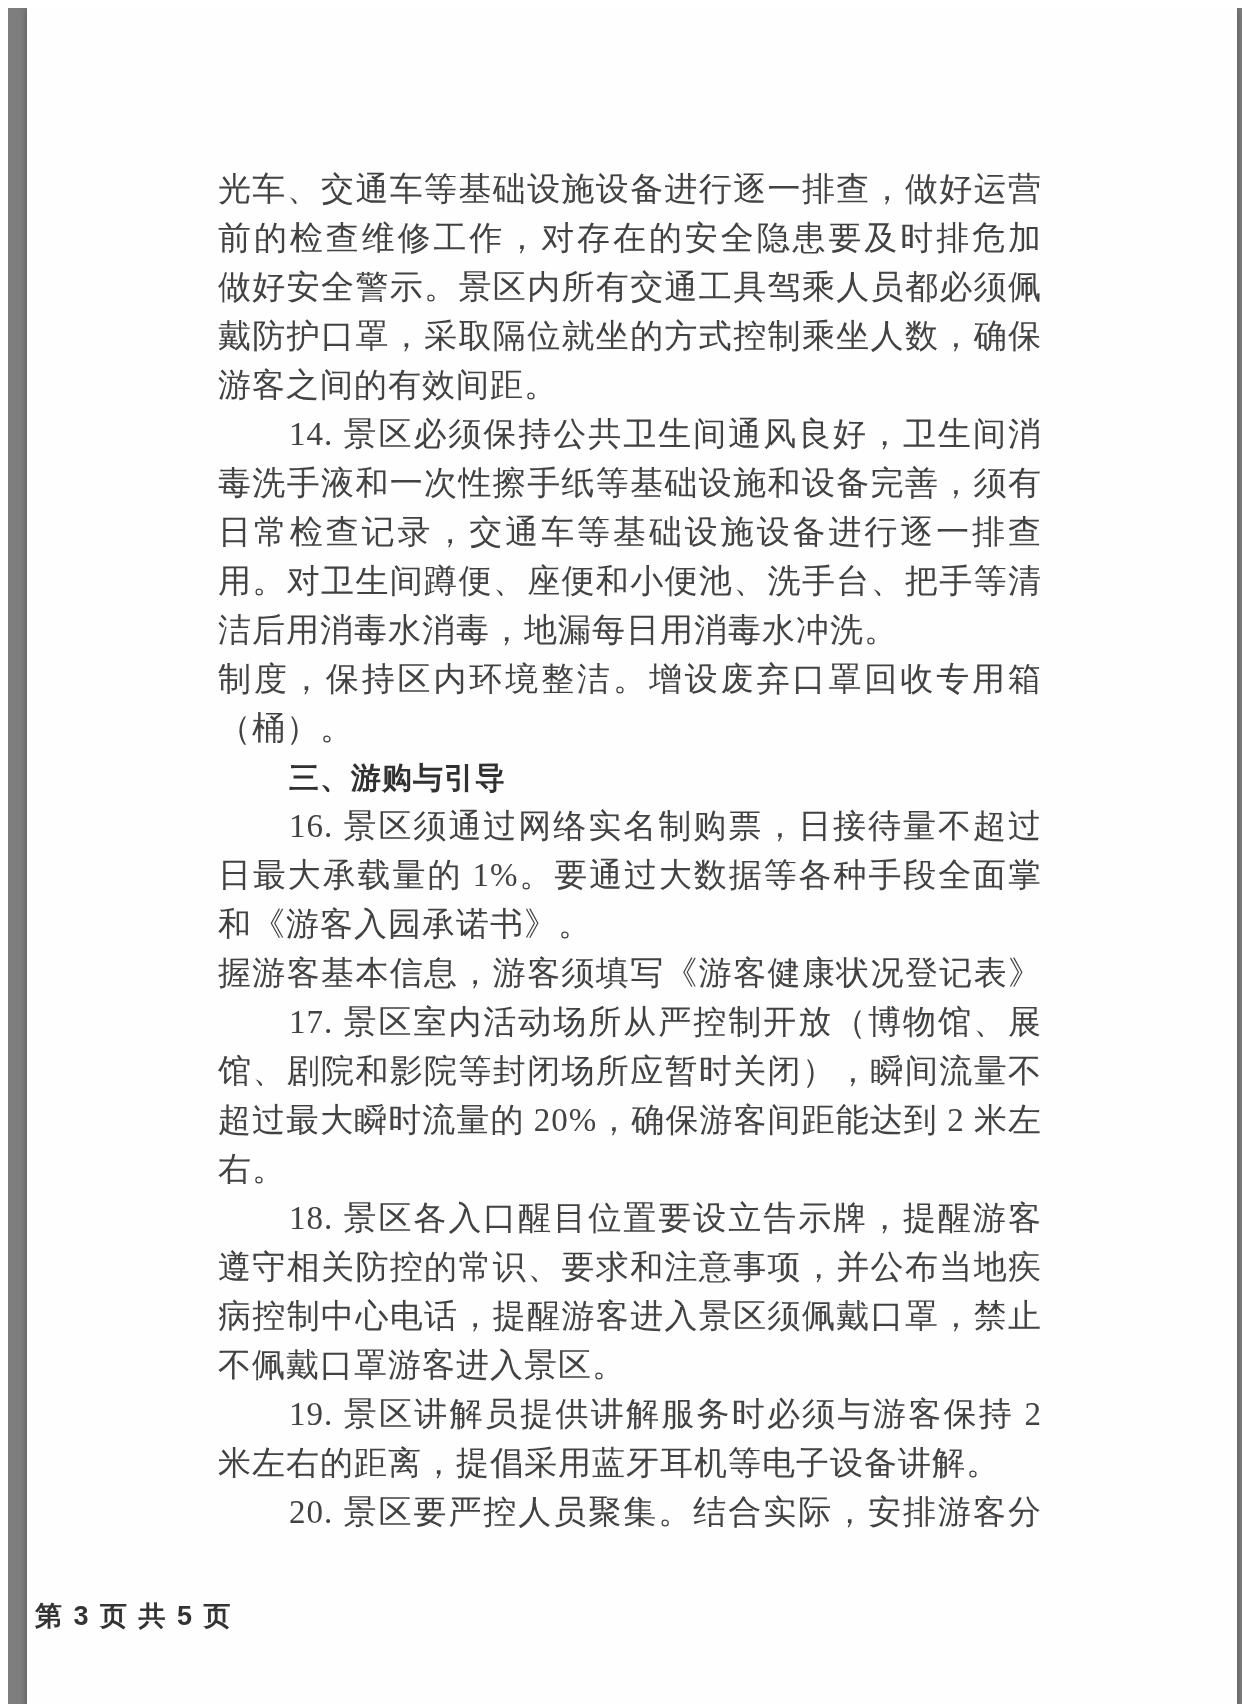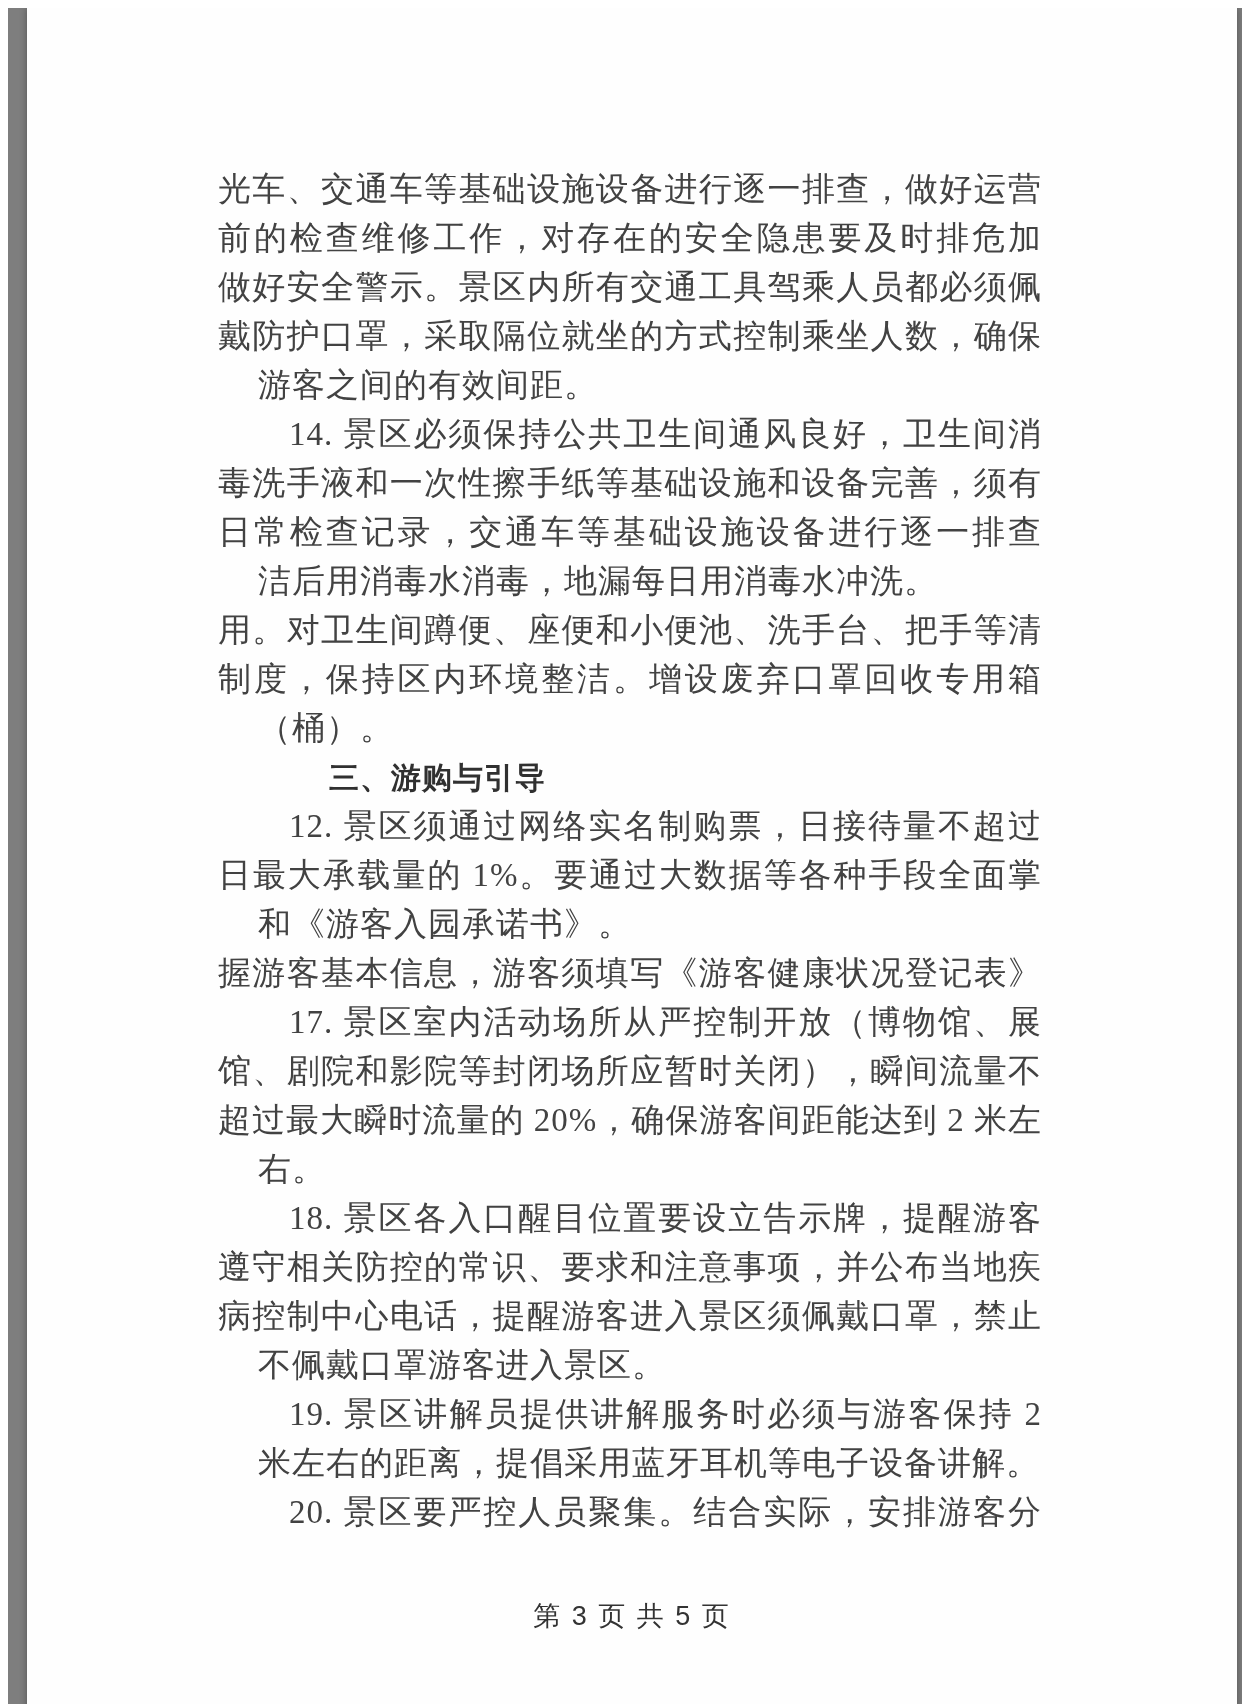--- a/index.html
+++ b/index.html
@@ -37,65 +37,63 @@
     height: 49px;
     line-height: 49px;
     overflow: hidden;
     text-align: justify;
     text-align-last: justify;
     text-justify: inter-character;
     letter-spacing: 1px;
   }
   .line.end {
     text-align-last: left;
-    margin-left: 40px;
   }
   .line.indent {
     padding-left: 75px;
   }
   .line.bold {
     font-weight: 700;
     color: #303030;
     font-size: 30px;
     text-align-last: left;
   }
 
   .footer {
     position: absolute;
     left: 0;
     top: 1586px;
     width: 100%;
-    text-align: center;
     font-family: "Liberation Sans", "DejaVu Sans", sans-serif;
-    font-weight: 400;
+    font-weight: 700;
     font-size: 27px;
     letter-spacing: 2px;
     color: #333333;
   }
 </style>
 </head>
 <body>
 
 <div class="screen">
   <div class="page">
     <div class="content" id="doc-body">
         <div class="line">光车、交通车等基础设施设备进行逐一排查，做好运营</div>
         <div class="line">前的检查维修工作，对存在的安全隐患要及时排危加固，</div>
         <div class="line">做好安全警示。景区内所有交通工具驾乘人员都必须佩</div>
         <div class="line">戴防护口罩，采取隔位就坐的方式控制乘坐人数，确保</div>
         <div class="line end">游客之间的有效间距。</div>
         <div class="line indent">14. 景区必须保持公共卫生间通风良好，卫生间消</div>
         <div class="line">毒洗手液和一次性擦手纸等基础设施和设备完善，须有</div>
         <div class="line">日常检查记录，交通车等基础设施设备进行逐一排查</div>
+        <div class="line">用。对卫生间蹲便、座便和小便池、洗手台、把手等清</div>
         <div class="line end">洁后用消毒水消毒，地漏每日用消毒水冲洗。</div>
-        <div class="line">用。对卫生间蹲便、座便和小便池、洗手台、把手等清</div>
         <div class="line">制度，保持区内环境整洁。增设废弃口罩回收专用箱</div>
         <div class="line end">（桶）。</div>
         <div class="line indent bold end">三、游购与引导</div>
-        <div class="line indent">12. 景区须通过网络实名制购票，日接待量不超过</div>
+        <div class="line indent">16. 景区须通过网络实名制购票，日接待量不超过</div>
         <div class="line">日最大承载量的 1%。要通过大数据等各种手段全面掌</div>
         <div class="line end">和《游客入园承诺书》。</div>
         <div class="line">握游客基本信息，游客须填写《游客健康状况登记表》</div>
         <div class="line indent">17. 景区室内活动场所从严控制开放（博物馆、展</div>
         <div class="line">馆、剧院和影院等封闭场所应暂时关闭），瞬间流量不</div>
         <div class="line">超过最大瞬时流量的 20%，确保游客间距能达到 2 米左</div>
         <div class="line end">右。</div>
         <div class="line indent">18. 景区各入口醒目位置要设立告示牌，提醒游客</div>
         <div class="line">遵守相关防控的常识、要求和注意事项，并公布当地疾</div>
         <div class="line">病控制中心电话，提醒游客进入景区须佩戴口罩，禁止</div>

